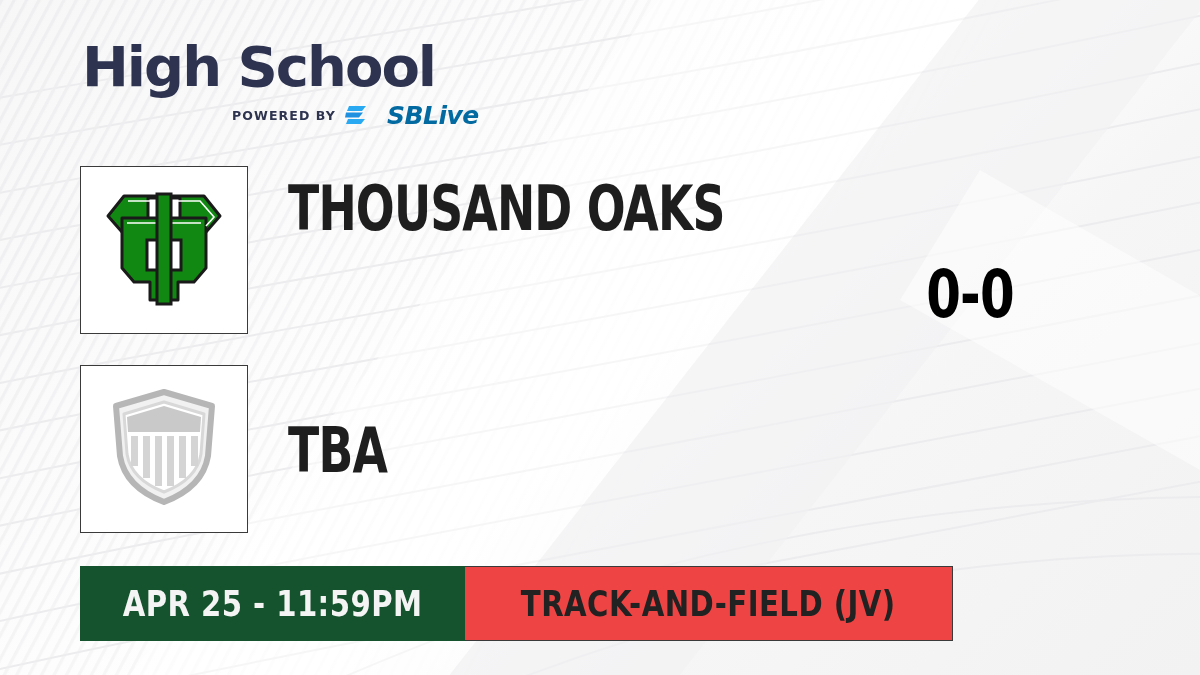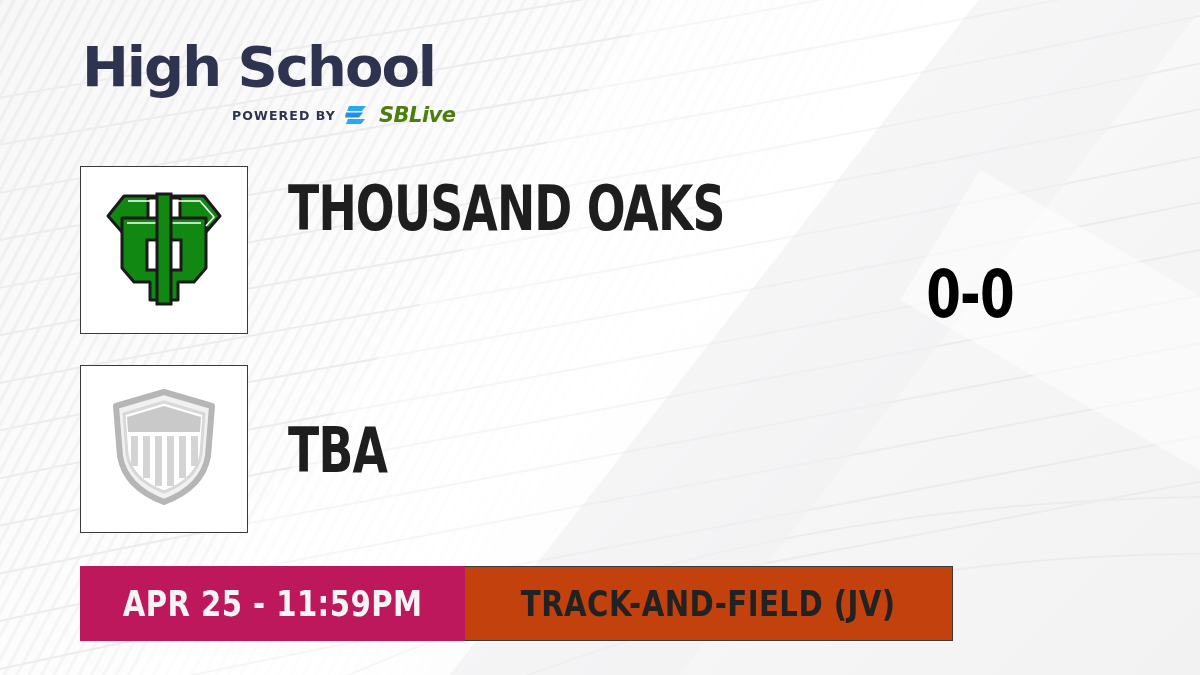--- a/index.html
+++ b/index.html
@@ -86,24 +86,24 @@
     letter-spacing: 1.1px;
     color: #2e3350;
     margin-left: 28px;
   }
   .sbl-mark { margin-left: 9px; display:flex; align-items:center; }
   .sbl-mark svg { display:block; }
   .sbl-word {
     font-family: "DejaVu Sans", sans-serif;
     font-style: italic;
     font-weight: bold;
-    font-size: 21px;
+    font-size: 25px;
     letter-spacing: -0.5px;
-    color: #4d7c0f;
-    margin-left: 12px;
+    color: #0369a1;
+    margin-left: 20px;
     line-height: 21px;
   }
 
   
   .logo-box {
     position: absolute;
     width: 168px;
     height: 168px;
     background: #ffffff;
     border: 1.5px solid #3a3a3a;
@@ -149,40 +149,40 @@
   
   .infobar {
     position: absolute;
     left: 80px;
     top: 566px;
     height: 75px;
     display: flex;
     align-items: stretch;
   }
   .infobar-date {
-    background: #be185d;
+    background: #14532d;
     display: flex;
     align-items: center;
     justify-content: center;
     padding: 8px 26px;
     min-width: 313px;
     box-sizing: border-box;
   }
   .infobar-date span {
     font-family: "DejaVu Sans Condensed", "DejaVu Sans", sans-serif;
     font-weight: bold;
     font-size: 36px;
     letter-spacing: 0.5px;
     color: #f4f4f4;
     white-space: nowrap;
     transform: scaleX(0.9);
     transform-origin: center center;
   }
   .infobar-sport {
-    background: #c2410c;
+    background: #ef4444;
     border: 1.5px solid #3a3a3a;
     border-left: none;
     box-sizing: border-box;
     display: flex;
     align-items: center;
     justify-content: center;
     padding: 0 22px;
     min-width: 488px;
   }
   .infobar-sport span {

